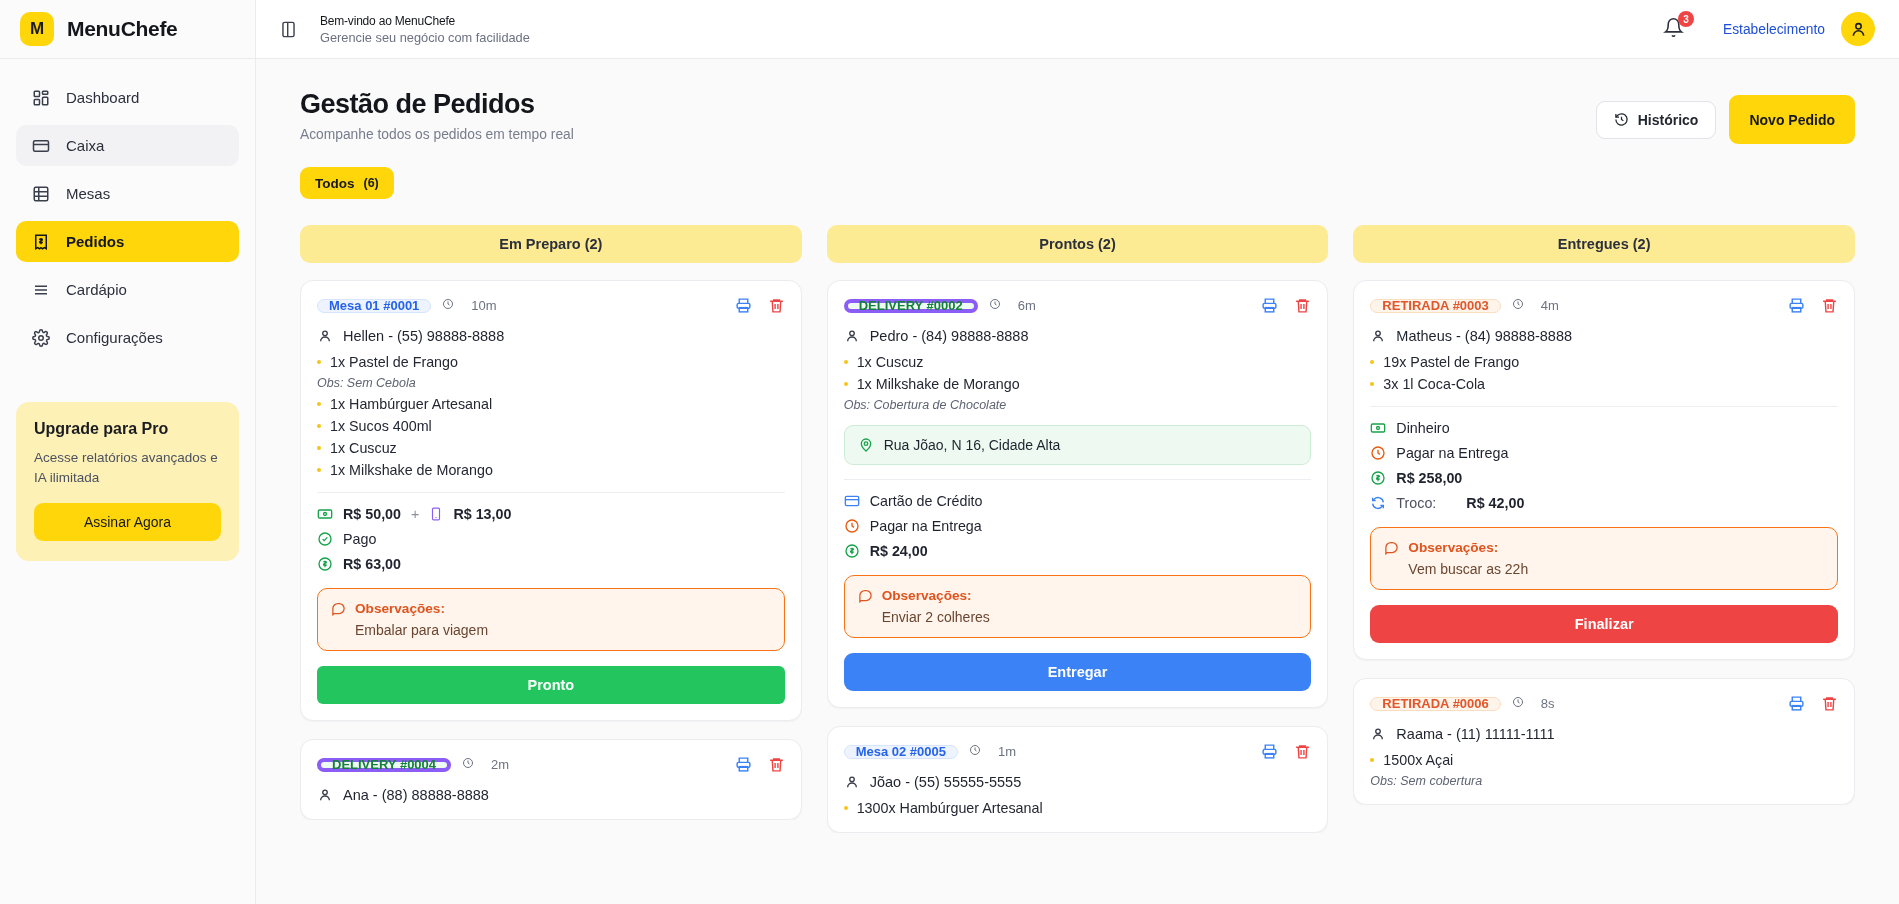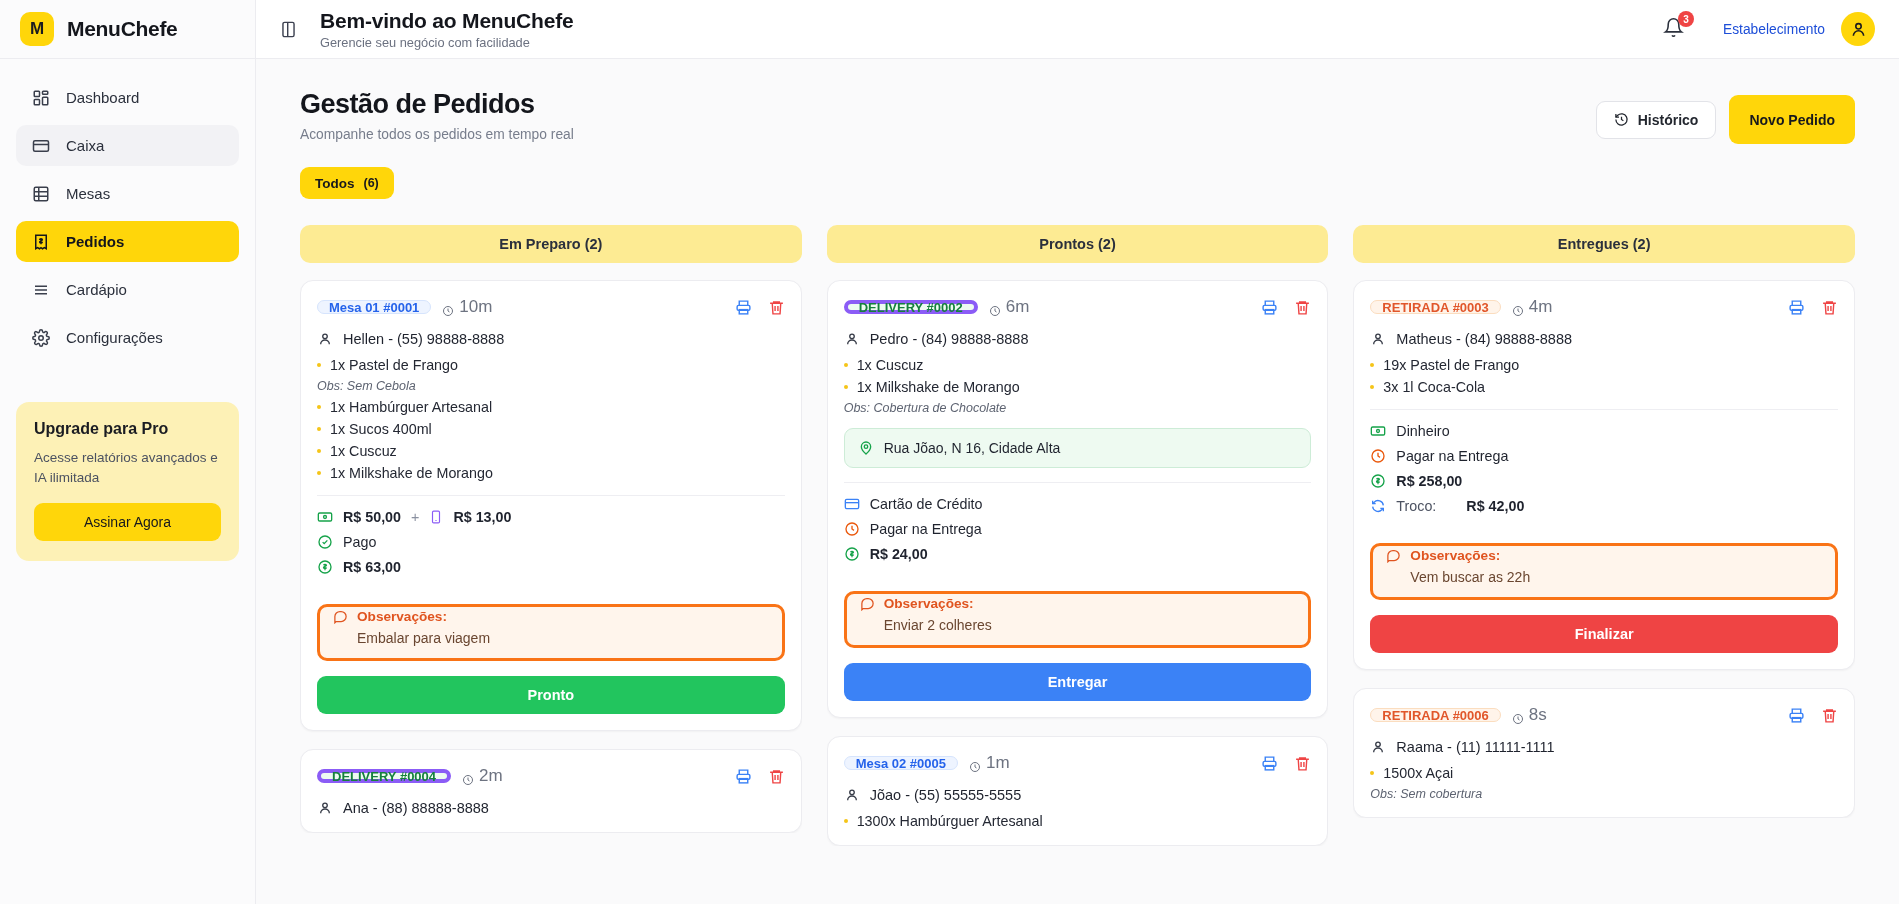--- a/index.html
+++ b/index.html
@@ -71,21 +71,21 @@
     border-bottom: 1px solid #ececf0;
     display: flex; align-items: center;
     padding: 0 24px 0 18px;
   }
   .panel-toggle {
     width: 28px; height: 28px; border-radius: 6px;
     display: flex; align-items: center; justify-content: center;
     color: #3c4150; cursor: pointer; margin-right: 18px;
   }
   .topbar-titles { display: flex; flex-direction: column; gap: 2px; }
-  .topbar-title { font-size: 21px; font-weight: 700; color: #14161c; letter-spacing: -0.2px; }
+  .topbar-title { font-size: 12px; font-weight: 400; color: #14161c; letter-spacing: -0.2px; }
   .topbar-sub { font-size: 12.8px; color: #6b7180; }
   .topbar-right { margin-left: auto; display: flex; align-items: center; gap: 16px; }
   .bell-wrap { position: relative; width: 24px; height: 24px; cursor: pointer; color: #2b303c; }
   .bell-badge {
     position: absolute; top: -6px; right: -7px;
     min-width: 16px; height: 16px; padding: 0 4px;
     background: #ef4444; color: #fff;
     border-radius: 9px; font-size: 10px; font-weight: 700;
     display: flex; align-items: center; justify-content: center;
   }
@@ -146,21 +146,21 @@
   }
   .card-top { display: flex; align-items: center; gap: 11px; }
   .badge {
     height: 14px; padding: 0 11px;
     border-radius: 8px; font-size: 13px; font-weight: 700;
     display: flex; align-items: center;
   }
   .badge.mesa   { background: #eef4ff; border: 1px solid #d6e4fd; color: #2563eb; }
   .badge.deliv  { background: #edfbf1; border: 4px solid #8b5cf6; color: #15803d; }
   .badge.retira { background: #fff4ea; border: 1px solid #fbddbf; color: #e1562a; }
-  .timer { display: flex; align-items: flex-end; gap: 5px; font-size: 17px; color: #6d7381; }
+  .timer { display: flex; align-items: flex-start; gap: 17px; font-size: 13px; color: #6d7381; }
   .card-icons { margin-left: auto; display: flex; align-items: center; gap: 16px; }
   .ic-print { color: #3b82f6; cursor: pointer; display: flex; }
   .ic-trash { color: #ef4444; cursor: pointer; display: flex; }
 
   .cust { display: flex; align-items: center; gap: 10px; margin-top: 14px; font-size: 14.5px; color: #1f232e; }
   .cust .ico { color: #363b47; display: flex; }
 
   .items { margin-top: 10px; display: flex; flex-direction: column; gap: 6px; }
   .item { display: flex; align-items: baseline; gap: 9px; font-size: 14.3px; color: #242833; }
   .dot { width: 4px; height: 4px; border-radius: 50%; background: #f5c518; flex: none; position: relative; top: -3px; }
@@ -184,34 +184,34 @@
   .payrow.bold { font-weight: 700; }
   .plus { color: #8a90a0; font-weight: 500; }
   .money-green { color: #16a34a; }
   .money-purple { color: #8b5cf6; }
   .money-blue { color: #3b82f6; }
   .money-orange { color: #ea580c; }
   .troco-label { color: #4c5261; }
   .troco-val { font-weight: 600; color: #1f232e; margin-left: 20px; }
 
   .notes {
-    margin-top: 29px;
-    background: #fff5ec; border: 3px solid #f97316; border-radius: 10px;
-    padding: 2px 13px 12px 13px;
+    margin-top: 16px;
+    background: #fff5ec; border: 1px solid #f97316; border-radius: 10px;
+    padding: 12px 13px 12px 13px;
   }
   .notes-head { display: flex; align-items: center; gap: 9px; font-size: 13.6px; font-weight: 600; color: #e0541f; }
   .notes-body { margin-top: 6px; padding-left: 24px; font-size: 14px; color: #6a4630; }
 
   .cta {
     margin-top: 15px; width: 100%; height: 38px;
     border: none; border-radius: 9px;
     font-family: inherit; font-size: 14.5px; font-weight: 700; color: #ffffff;
     cursor: pointer;
   }
-  .cta.green { background: #22c55e; }
+  .cta.green { background: #22c55e; border-radius: 6px; }
   .cta.blue  { background: #3b82f6; }
   .cta.red   { background: #ef4444; }
 
   svg { display: block; }
 </style>
 </head>
 <body>
 
 <div class="app">
 

